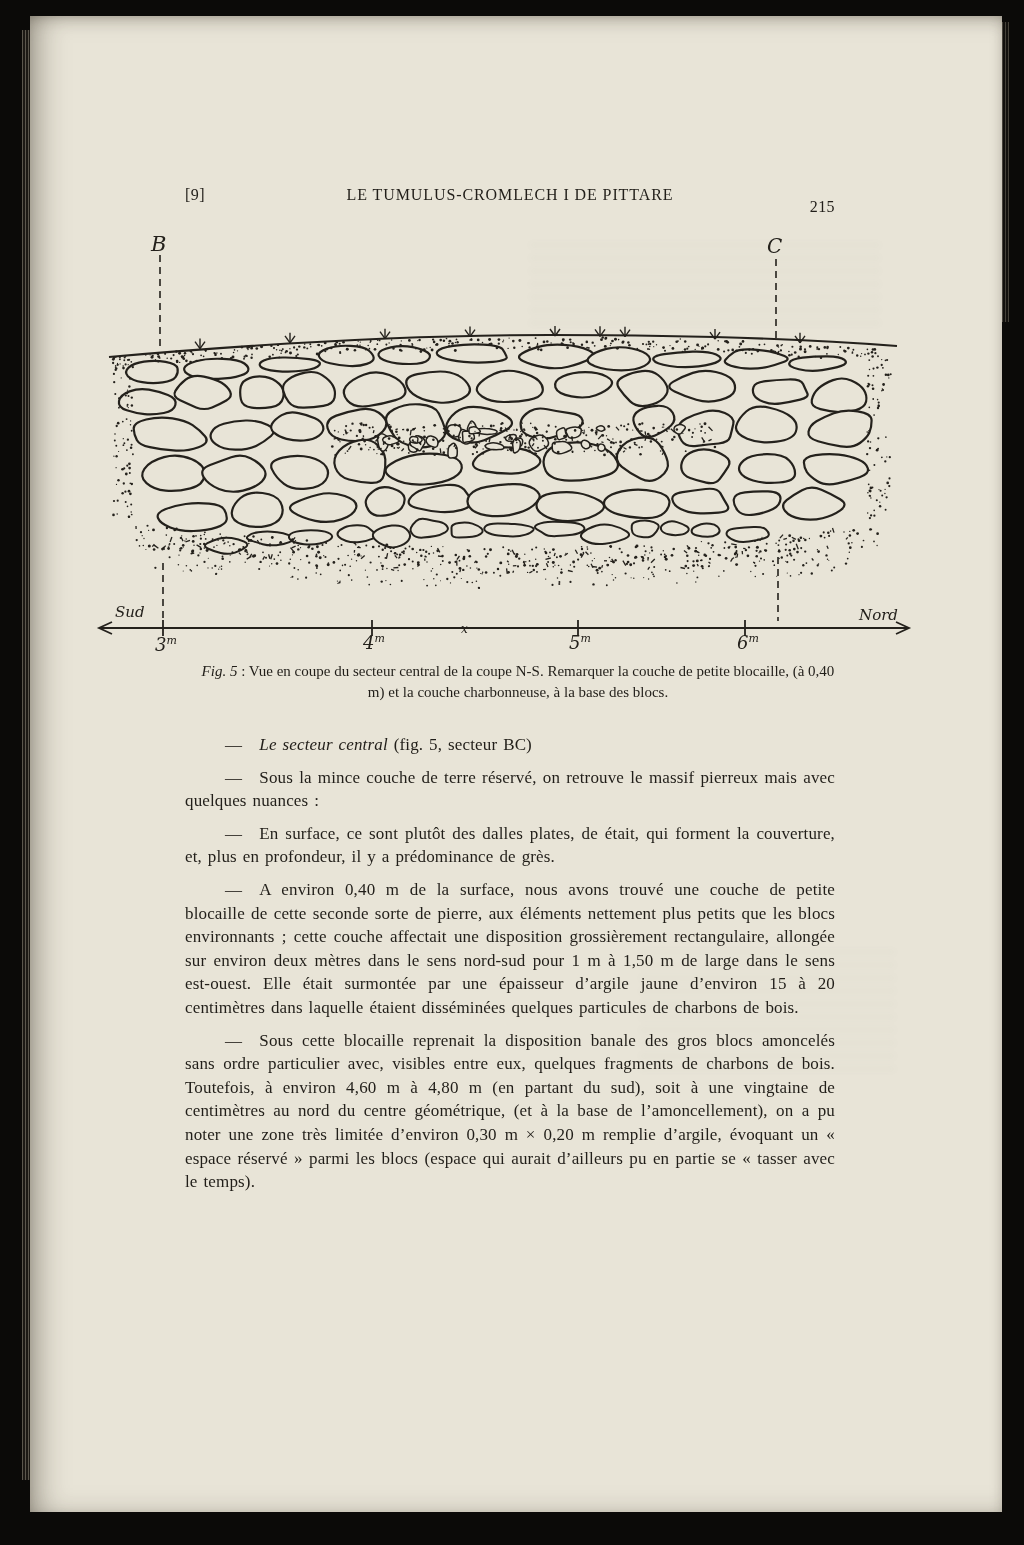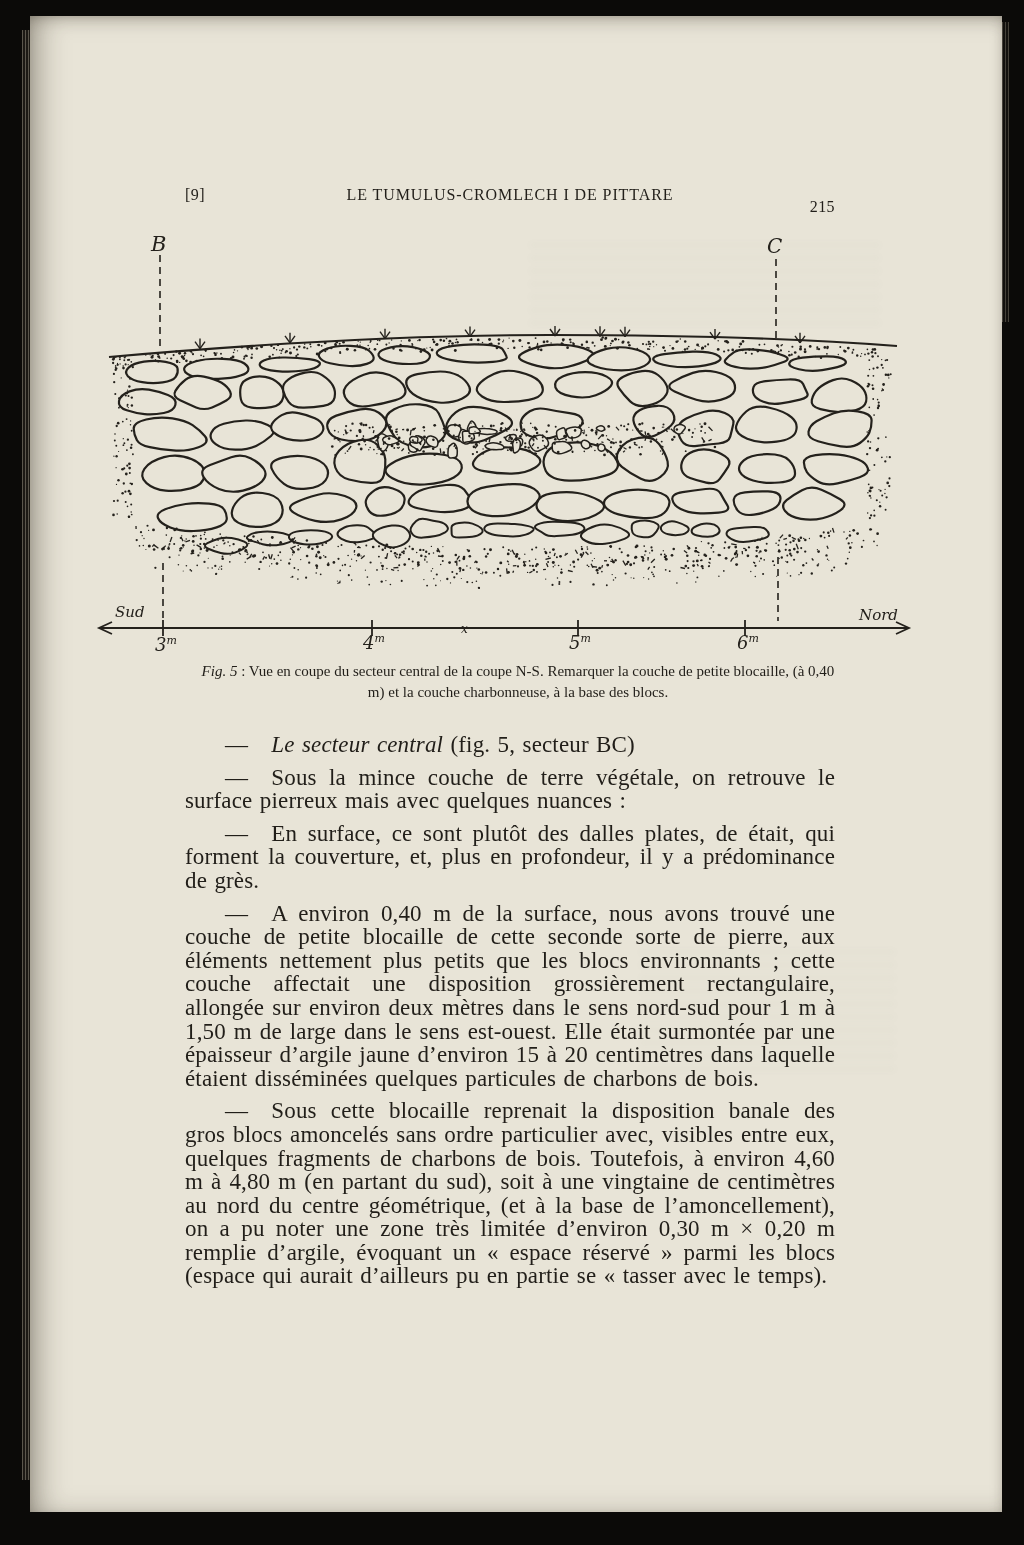--- a/index.html
+++ b/index.html
@@ -41,21 +41,21 @@
   .figure{margin:19px 0 0 -90px;width:820px;}
   .figure svg{display:block;}
   .fig-labels text{fill:#24211c;}
   .caption{
     margin:4px 0 0 16px;
     font-size:15px;line-height:21px;
     text-align:center;
   }
   .body-text{margin-top:30px;}
   .body-text p{
-    font-size:23px;line-height:23.6px;
+    font-size:17px;line-height:23.6px;
     text-align:justify;
     text-indent:40px;
     margin:0 0 9px 0;
     word-spacing:1.5px;
     letter-spacing:.15px;
   }
   .ghost{
     position:absolute;
     background:repeating-linear-gradient(180deg, rgba(96,112,88,.22) 0 2px, rgba(0,0,0,0) 2px 13px);
     filter:blur(3px);
@@ -1668,20 +1668,20 @@
           <text x="642" y="422" font-size="18"><tspan>6</tspan><tspan dy="-7" font-size="11">m</tspan></text>
           <text x="366" y="406" font-size="12">x</text>
         </g>
       </svg>
     </figure>
 
     <p class="caption"><i>Fig. 5</i><span> : Vue en coupe du secteur central de la coupe N-S. Remarquer la couche de petite blocaille, (à 0,40 m) et la couche charbonneuse, à la base des blocs.</span></p>
 
     <div class="body-text">
       <p><span>— </span><i>Le secteur central</i><span> (fig. 5, secteur BC)</span></p>
-      <p>— Sous la mince couche de terre végétale, on retrouve le surface pierreux mais avec quelques nuances :</p>
+      <p>— Sous la mince couche de terre réservé, on retrouve le massif pierreux mais avec quelques nuances :</p>
       <p>— En surface, ce sont plutôt des dalles plates, de était, qui forment la couverture, et, plus en profondeur, il y a prédominance de grès.</p>
       <p>— A environ 0,40 m de la surface, nous avons trouvé une couche de petite blocaille de cette seconde sorte de pierre, aux éléments nettement plus petits que les blocs environnants ; cette couche affectait une disposition grossièrement rectangulaire, allongée sur environ deux mètres dans le sens nord-sud pour 1 m à 1,50 m de large dans le sens est-ouest. Elle était surmontée par une épaisseur d’argile jaune d’environ 15 à 20 centimètres dans laquelle étaient disséminées quelques particules de charbons de bois.</p>
       <p>— Sous cette blocaille reprenait la disposition banale des gros blocs amoncelés sans ordre particulier avec, visibles entre eux, quelques fragments de charbons de bois. Toutefois, à environ 4,60 m à 4,80 m (en partant du sud), soit à une vingtaine de centimètres au nord du centre géométrique, (et à la base de l’amoncellement), on a pu noter une zone très limitée d’environ 0,30 m × 0,20 m remplie d’argile, évoquant un « espace réservé » parmi les blocs (espace qui aurait d’ailleurs pu en partie se « tasser avec le temps).</p>
     </div>
 
   </div>
 </div>
 
 </body></html>

